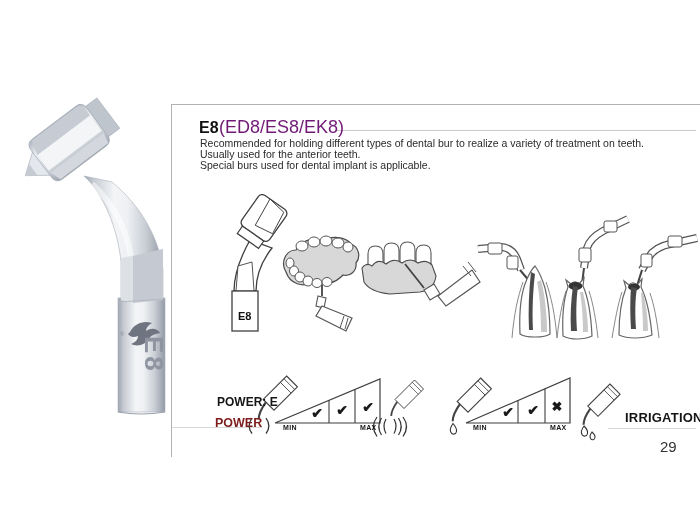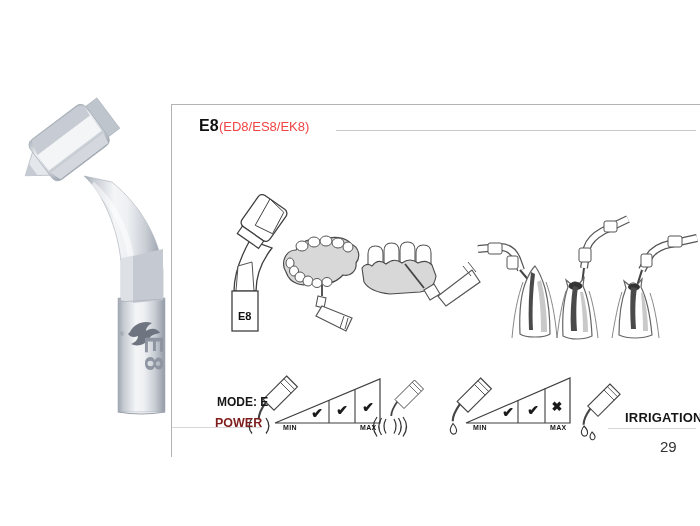--- a/index.html
+++ b/index.html
@@ -8,21 +8,21 @@
     position:relative; width:700px; height:526px; background:#ffffff;
     font-family:Liberation Sans, sans-serif; overflow:hidden;
   }
   .abs { position:absolute; white-space:nowrap; color:#1e1e1e; }
   .rule { position:absolute; background:#c9c9c9; }
   .frame { position:absolute; background:#b3b3b3; }
   #art { position:absolute; left:0; top:0; }
 
   .hdr-row { left:199px; top:117px; display:flex; align-items:baseline; }
   .hdr-model { font-size:16px; font-weight:bold; letter-spacing:0.2px; color:#111; }
-  .hdr-variants { font-size:13px; color:#ef4444; }
+  .hdr-variants { font-size:18px; color:#701a75; }
   .desc { left:200px; top:138px; white-space:normal; width:500px;
           font-size:10.5px; line-height:11px; color:#2a2a2a; }
   .desc div { white-space:nowrap; }
 
   .thumb-label { font-size:11px; font-weight:bold; color:#111; }
   .engraving { font-size:26px; font-weight:bold; color:#8e95a0; letter-spacing:3px;
                transform:rotate(90deg); transform-origin:0 0; }
   .reg { font-size:6px; color:#8a8f98; }
 
   .mode-label  { left:217px; top:395px; font-size:12px;   font-weight:bold; color:#151515; }
@@ -215,27 +215,32 @@
         <path d="M592,432 C 590,434.5 589.5,436.5 590.5,438.5 C 591.8,440.5 594.5,440 595,437.5 C 595.4,435.5 594,433.8 592,432 Z"></path>
       </g>
     </g>
   </svg>
 
   <div class="abs hdr-row">
     <span class="hdr-model">E8</span>
     <span class="hdr-variants">(ED8/ES8/EK8)</span>
   </div>
 
+  <div class="abs desc">
+    <div>Recommended for holding different types of dental bur to realize a variety of treatment on teeth.</div>
+    <div>Usually used for the anterior teeth.</div>
+    <div>Special burs used for dental implant is applicable.</div>
+  </div>
 
   <span class="abs thumb-label" style="left:238px; top:310px;">E8</span>
 
   <span class="abs engraving" style="left:169px; top:336px;">E8</span>
   <span class="abs reg" style="left:120px; top:331px;">®</span>
 
-  <span class="abs mode-label">MODE: E</span>
+  <span class="abs mode-label">POWER: E</span>
   <span class="abs power-label">POWER</span>
 
   <span class="abs minmax" style="left:283px; top:424px;">MIN</span>
   <span class="abs minmax" style="left:360px; top:424px;">MAX</span>
   <span class="abs lvl" style="left:309px; top:406px;">✔</span>
   <span class="abs lvl" style="left:334px; top:403px;">✔</span>
   <span class="abs lvl" style="left:360px; top:400px;">✔</span>
 
   <span class="abs minmax" style="left:473px; top:424px;">MIN</span>
   <span class="abs minmax" style="left:550px; top:424px;">MAX</span>

